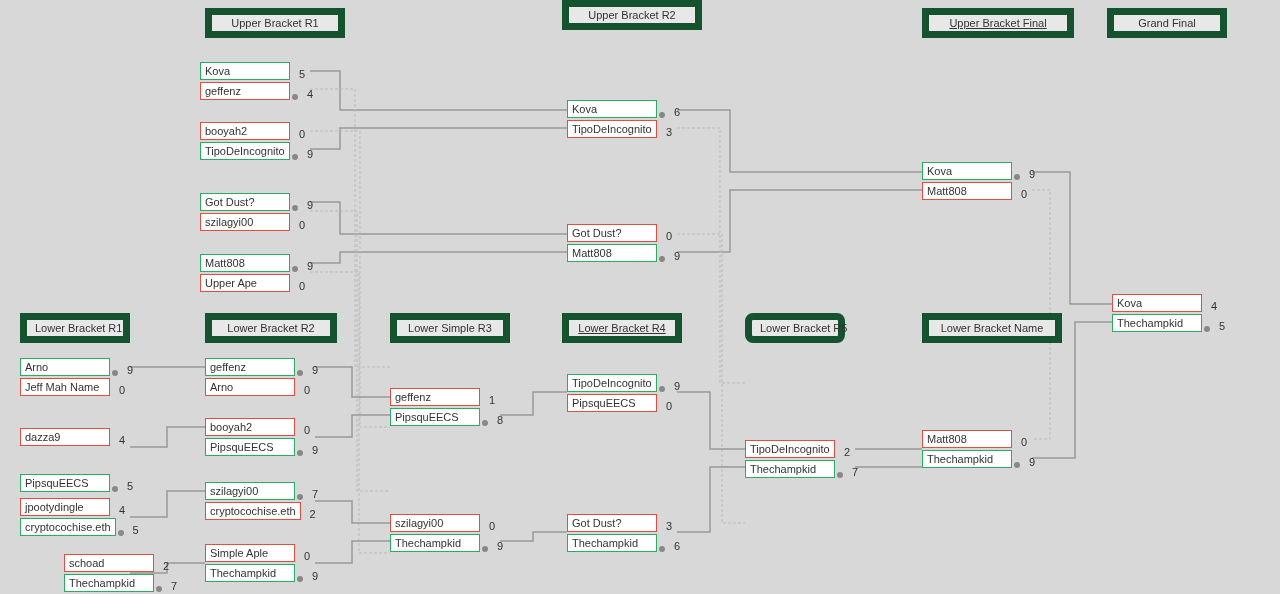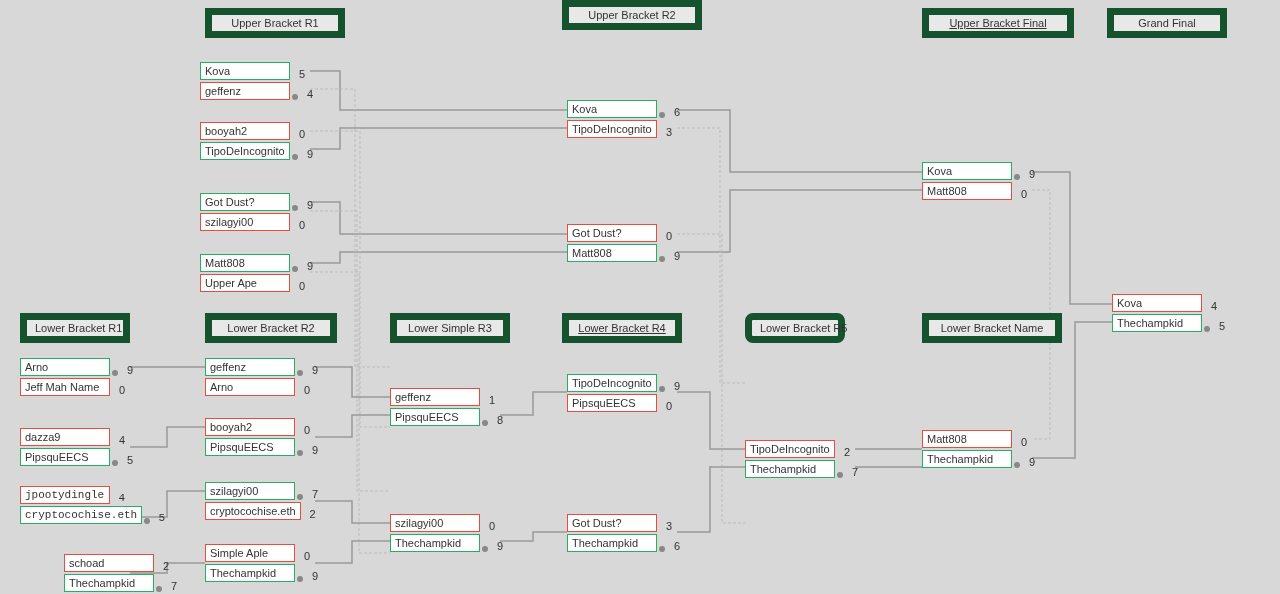--- a/index.html
+++ b/index.html
@@ -250,33 +250,33 @@
       <div class="team-name winner">Arno</div>
       <span class="connector-dot"></span>
       <span class="team-score">9</span>
     </div>
     <div class="team-row">
       <div class="team-name">Jeff Mah Name</div>
       <span class="team-score">0</span>
     </div>
   </div>
 
-  <div class="match-box" style="left:20px; top:428px;">
+  <div class="match-box" style="left:20px; top:428px;gap:26px;">
     <div class="team-row">
       <div class="team-name">dazza9</div>
       <span class="team-score">4</span>
     </div>
     <div class="team-row">
       <div class="team-name winner">PipsquEECS</div>
       <span class="connector-dot"></span>
       <span class="team-score">5</span>
     </div>
   </div>
 
-  <div class="match-box" style="left:20px; top:486px;font-family:Liberation Mono, monospace;">
+  <div class="match-box" style="left:20px; top:498px;">
     <div class="team-row">
       <div class="team-name">jpootydingle</div>
       <span class="team-score">4</span>
     </div>
     <div class="team-row">
       <div class="team-name winner">cryptocochise.eth</div>
       <span class="connector-dot"></span>
       <span class="team-score">5</span>
     </div>
   </div>

